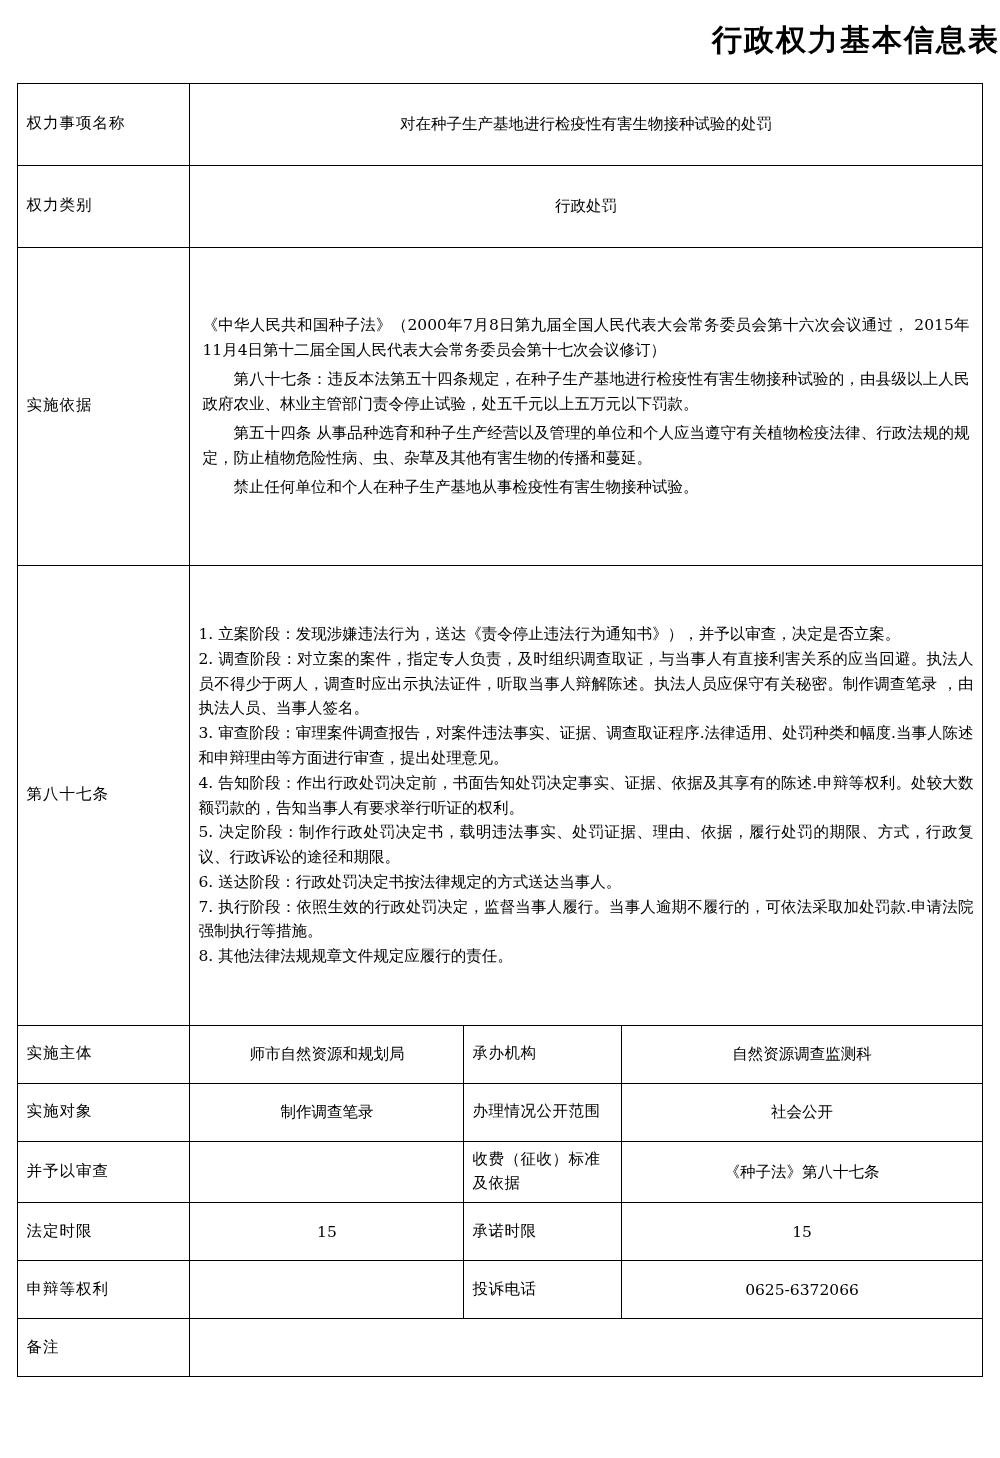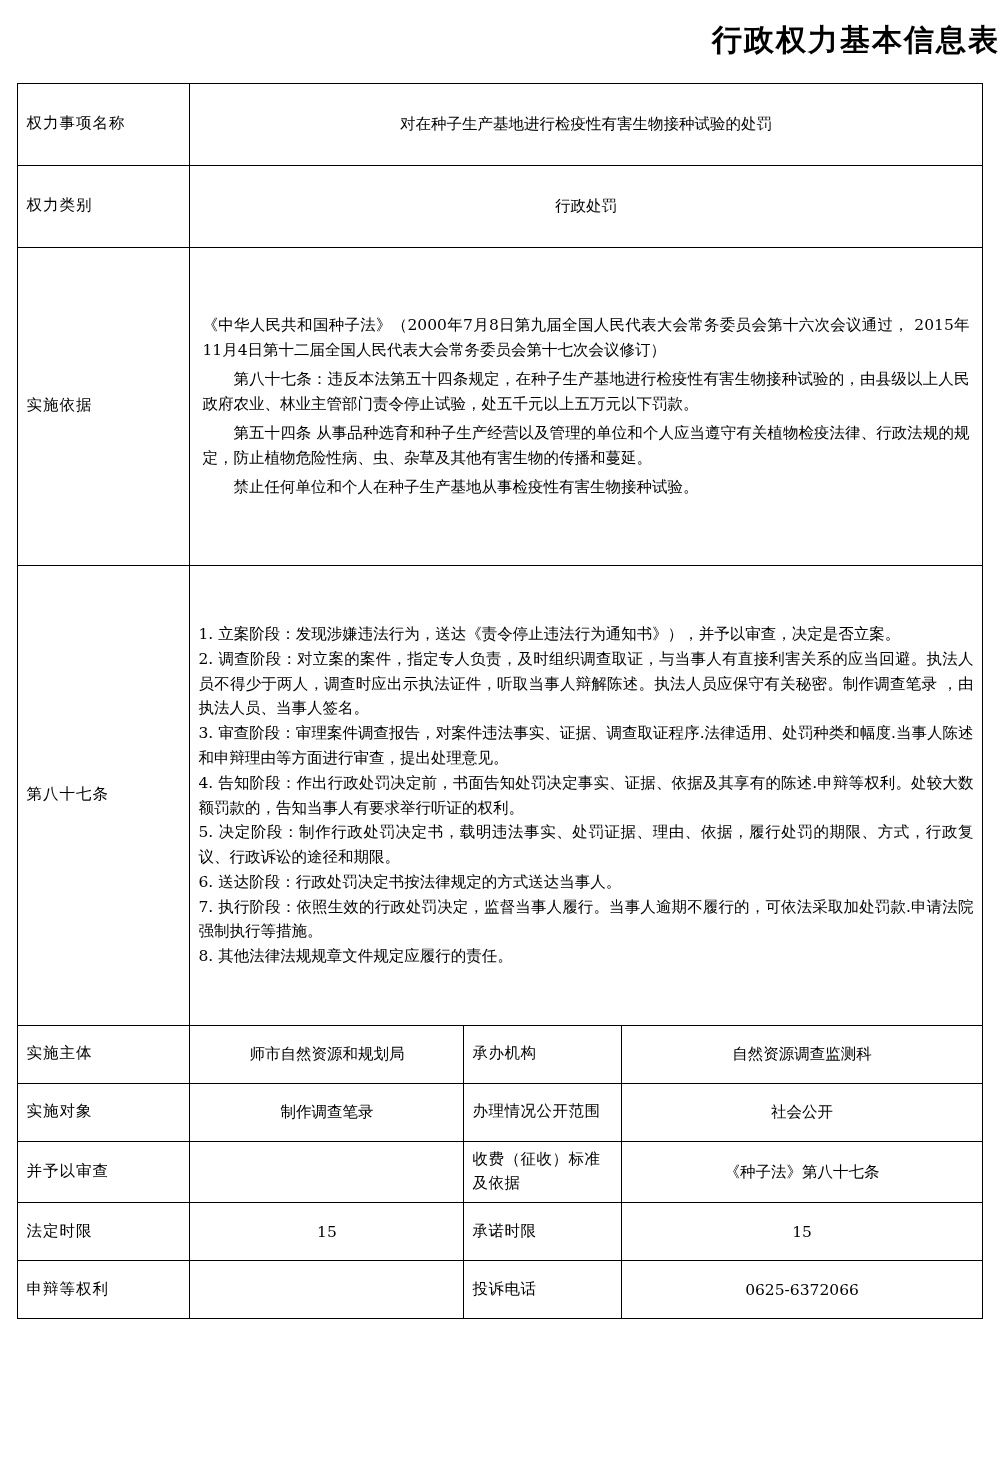--- a/index.html
+++ b/index.html
@@ -155,16 +155,20 @@
         <td class="ctr">15</td>
       </tr>
 
       <tr class="row-h2">
         <td class="label">申辩等权利</td>
         <td class="ctr"></td>
         <td class="label small-label">投诉电话</td>
         <td class="ctr">0625-6372066</td>
       </tr>
 
+      <tr class="row-h2">
+        <td class="label">备注</td>
+        <td class="ctr" colspan="3"></td>
+      </tr>
     </tbody>
   </table>
 
 </div>
 
 </body></html>

